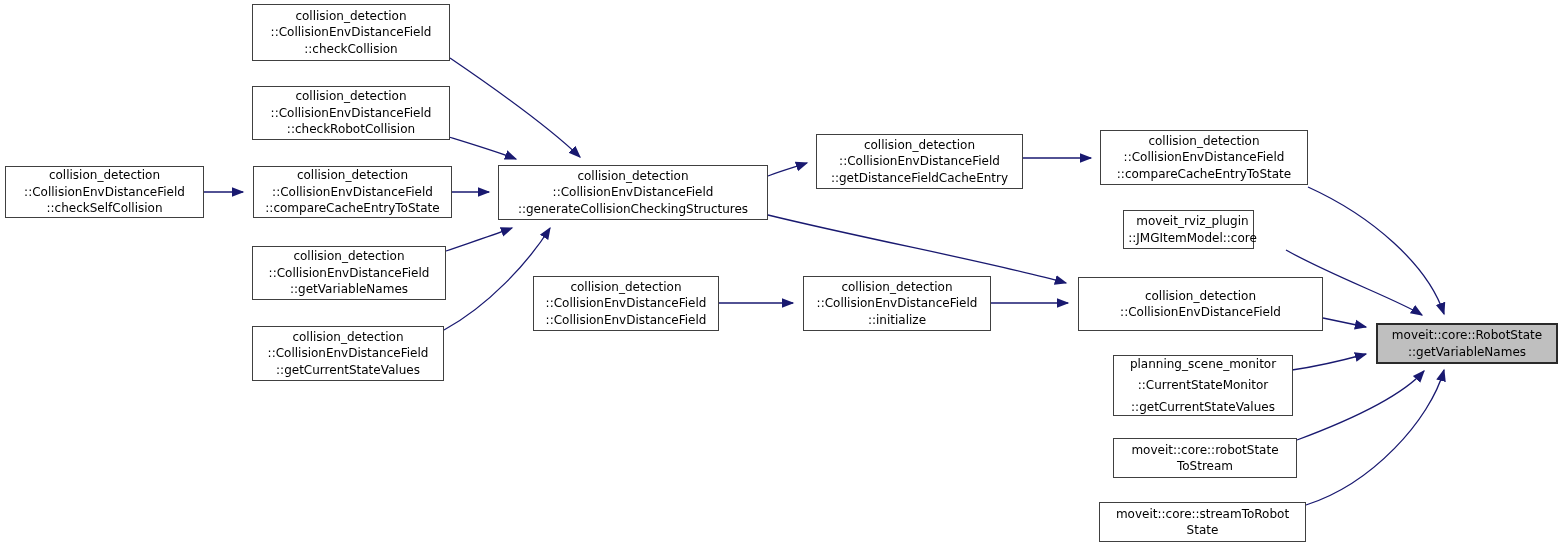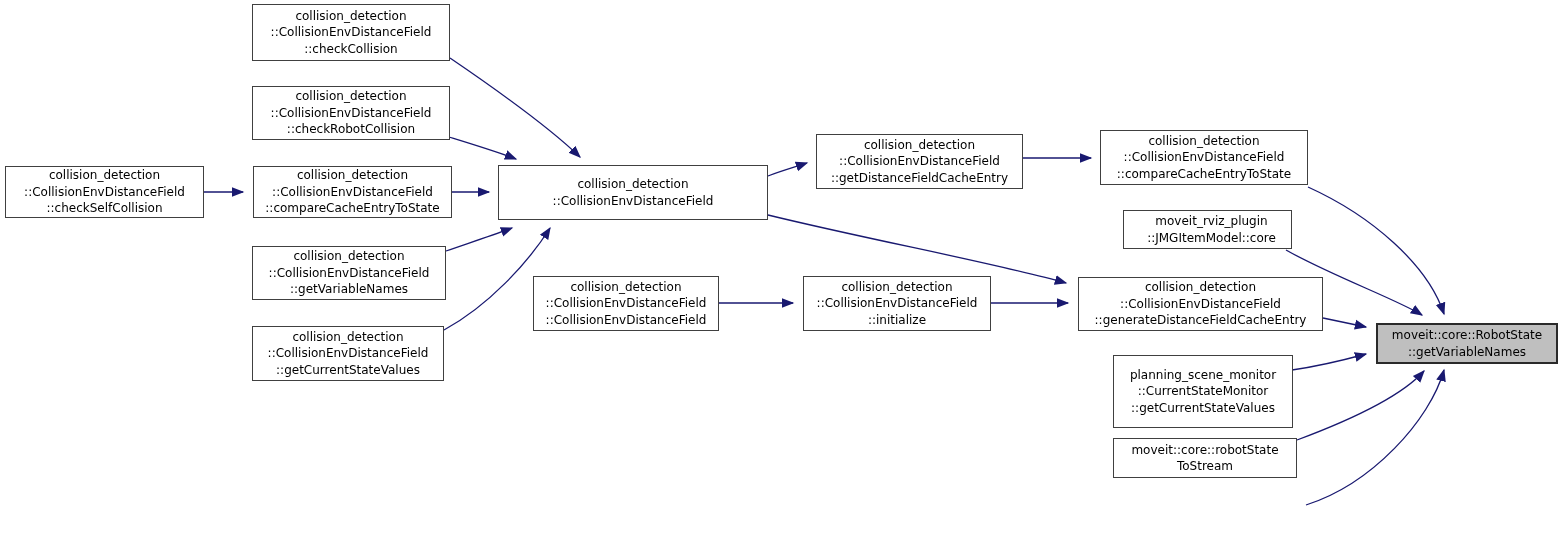--- a/index.html
+++ b/index.html
@@ -113,67 +113,71 @@
 
   <div class="node" style="left:252px;top:326px;width:192px;height:55px;">
     <span>collision_detection</span>
     <span>::CollisionEnvDistanceField</span>
     <span>::getCurrentStateValues</span>
   </div>
 
   <div class="node" style="left:498px;top:165px;width:270px;height:55px;">
     <span>collision_detection</span>
     <span>::CollisionEnvDistanceField</span>
+    <span>::generateCollisionCheckingStructures</span>
   </div>
 
   <div class="node" style="left:816px;top:134px;width:207px;height:55px;">
     <span>collision_detection</span>
     <span>::CollisionEnvDistanceField</span>
     <span>::getDistanceFieldCacheEntry</span>
   </div>
 
   <div class="node" style="left:1100px;top:130px;width:208px;height:55px;">
     <span>collision_detection</span>
     <span>::CollisionEnvDistanceField</span>
     <span>::compareCacheEntryToState</span>
   </div>
 
-  <div class="node" style="left:1123px;top:210px;width:169px;height:39px;padding-left:8px;">
+  <div class="node" style="left:1123px;top:210px;width:131px;height:39px;padding-left:8px;">
     <span>moveit_rviz_plugin</span>
     <span>::JMGItemModel::core</span>
   </div>
 
   <div class="node" style="left:533px;top:276px;width:186px;height:55px;">
     <span>collision_detection</span>
     <span>::CollisionEnvDistanceField</span>
     <span>::CollisionEnvDistanceField</span>
   </div>
 
   <div class="node" style="left:803px;top:276px;width:188px;height:55px;">
     <span>collision_detection</span>
     <span>::CollisionEnvDistanceField</span>
     <span>::initialize</span>
   </div>
 
   <div class="node" style="left:1078px;top:277px;width:245px;height:54px;">
     <span>collision_detection</span>
     <span>::CollisionEnvDistanceField</span>
-    <span>::generateDistanceFieldCacheEntry</span>
   </div>
 
   <div class="node highlight" style="left:1376px;top:323px;width:182px;height:41px;">
     <span>moveit::core::RobotState</span>
     <span>::getVariableNames</span>
   </div>
 
-  <div class="node" style="left:1113px;top:355px;width:180px;height:73px;">
+  <div class="node" style="left:1113px;top:355px;width:180px;height:61px;justify-content:space-between;">
     <span>planning_scene_monitor</span>
     <span>::CurrentStateMonitor</span>
     <span>::getCurrentStateValues</span>
   </div>
 
   <div class="node" style="left:1113px;top:438px;width:184px;height:40px;">
     <span>moveit::core::robotState</span>
     <span>ToStream</span>
   </div>
 
+  <div class="node" style="left:1099px;top:502px;width:207px;height:40px;">
+    <span>moveit::core::streamToRobot</span>
+    <span>State</span>
+  </div>
 
 </div>
 
 </body></html>

